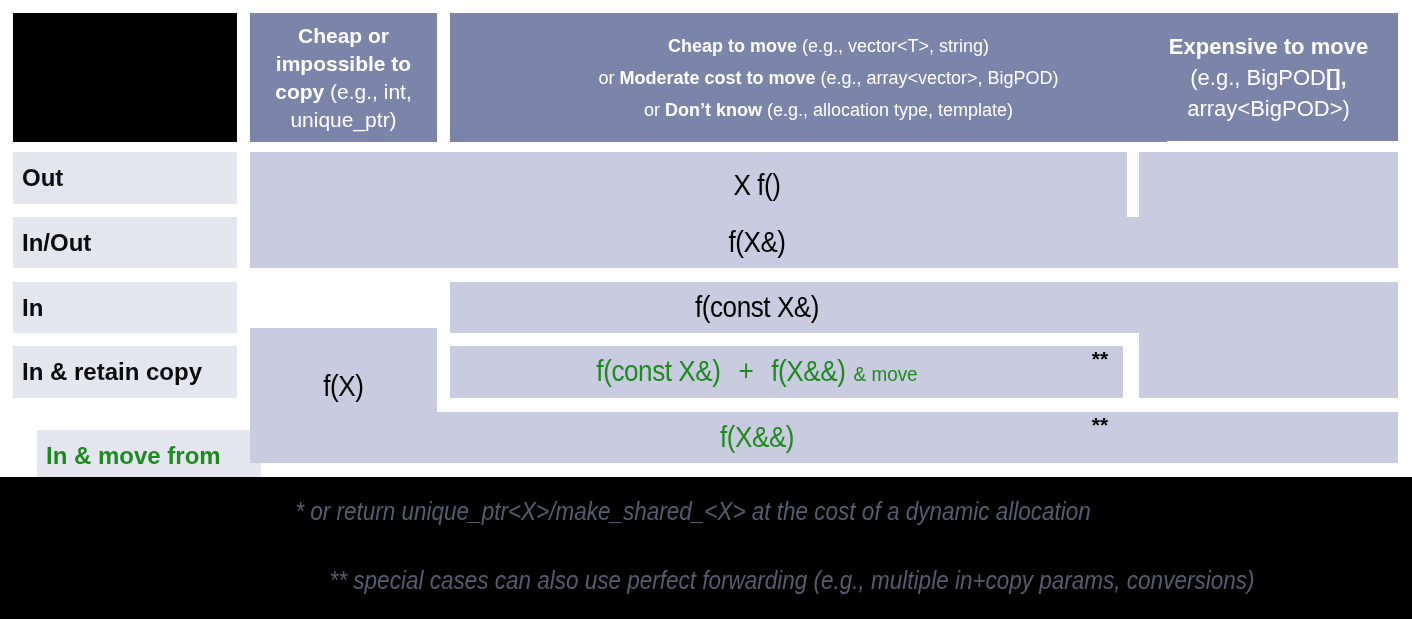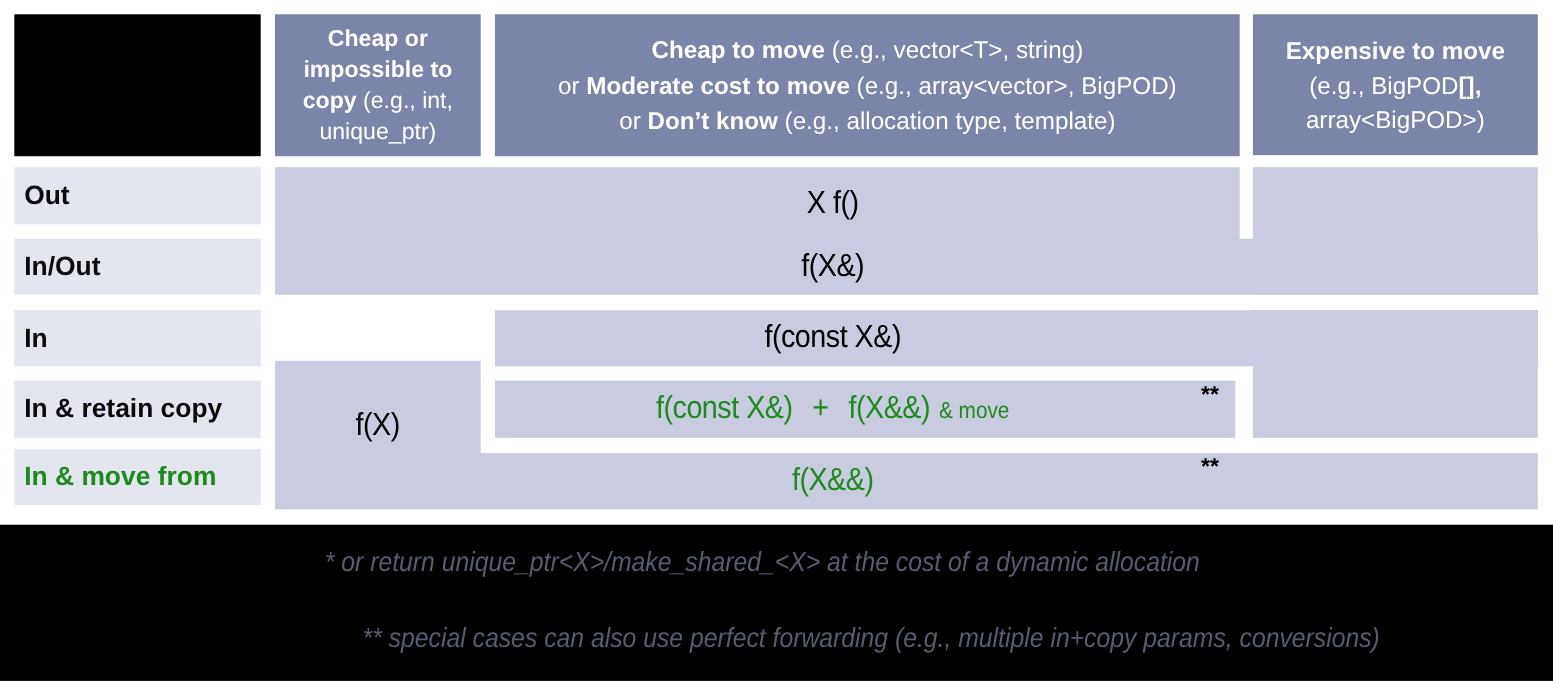--- a/index.html
+++ b/index.html
@@ -5,21 +5,21 @@
   html,body{margin:0;padding:0;background:#ffffff;}
   .slide{
     position:relative;width:1412px;height:619px;background:#ffffff;
     font-family:"Liberation Sans",sans-serif;overflow:hidden;
   }
   .abs{position:absolute;}
   .corner{left:13px;top:13px;width:224px;height:129px;background:#000000;}
   .hdr{background:#7b84a9;color:#ffffff;display:flex;flex-direction:column;
        align-items:center;justify-content:center;text-align:center;}
   .hdr1{left:250px;top:13px;width:187px;height:129px;font-size:21px;line-height:28px;}
-  .hdr2{left:450px;top:13px;width:677px;height:129px;font-size:22px;line-height:32px;}
+  .hdr2{left:450px;top:13px;width:677px;height:129px;font-size:18px;line-height:32px;padding-left:40px;}
   .hdr3{left:1139px;top:13px;width:259px;height:128px;font-size:22px;line-height:31px;}
   .rowlbl{left:13px;width:224px;background:#e3e5ef;color:#0b0b0b;display:flex;
           align-items:center;padding-left:9px;box-sizing:border-box;
           font-weight:bold;font-size:24px;}
   .cell{background:#c9cce0;}
   .code{position:absolute;white-space:nowrap;font-size:29px;letter-spacing:-0.5px;
         color:#000000;transform:translate(-50%,-52%) scaleX(0.9);top:50%;}
   .green{color:#1d8a1d;}
   .smallmove{font-size:21px;margin-left:9px;letter-spacing:0;}
   .plus{margin:0 20px;}
@@ -63,21 +63,21 @@
     </div>
   <div class="abs rowlbl" style="top:217px;height:51px;">
       <span>In/Out</span>
     </div>
   <div class="abs rowlbl" style="top:282px;height:51px;">
       <span>In</span>
     </div>
   <div class="abs rowlbl" style="top:346px;height:52px;">
       <span>In &amp; retain copy</span>
     </div>
-  <div class="abs rowlbl green" style="top:408px;height:51px;">
+  <div class="abs rowlbl green" style="top:430px;height:51px;margin-left:24px;">
       <span>In &amp; move from</span>
     </div>
 
   <div class="abs cell" style="left:250px;top:152px;width:877px;height:68px;">
     <span class="code" style="left:507px;">X f()</span>
   </div>
 
   <div class="abs cell" style="left:1139px;top:152px;width:259px;height:116px;"></div>
 
   <div class="abs cell" style="left:250px;top:217px;width:1148px;height:51px;">

